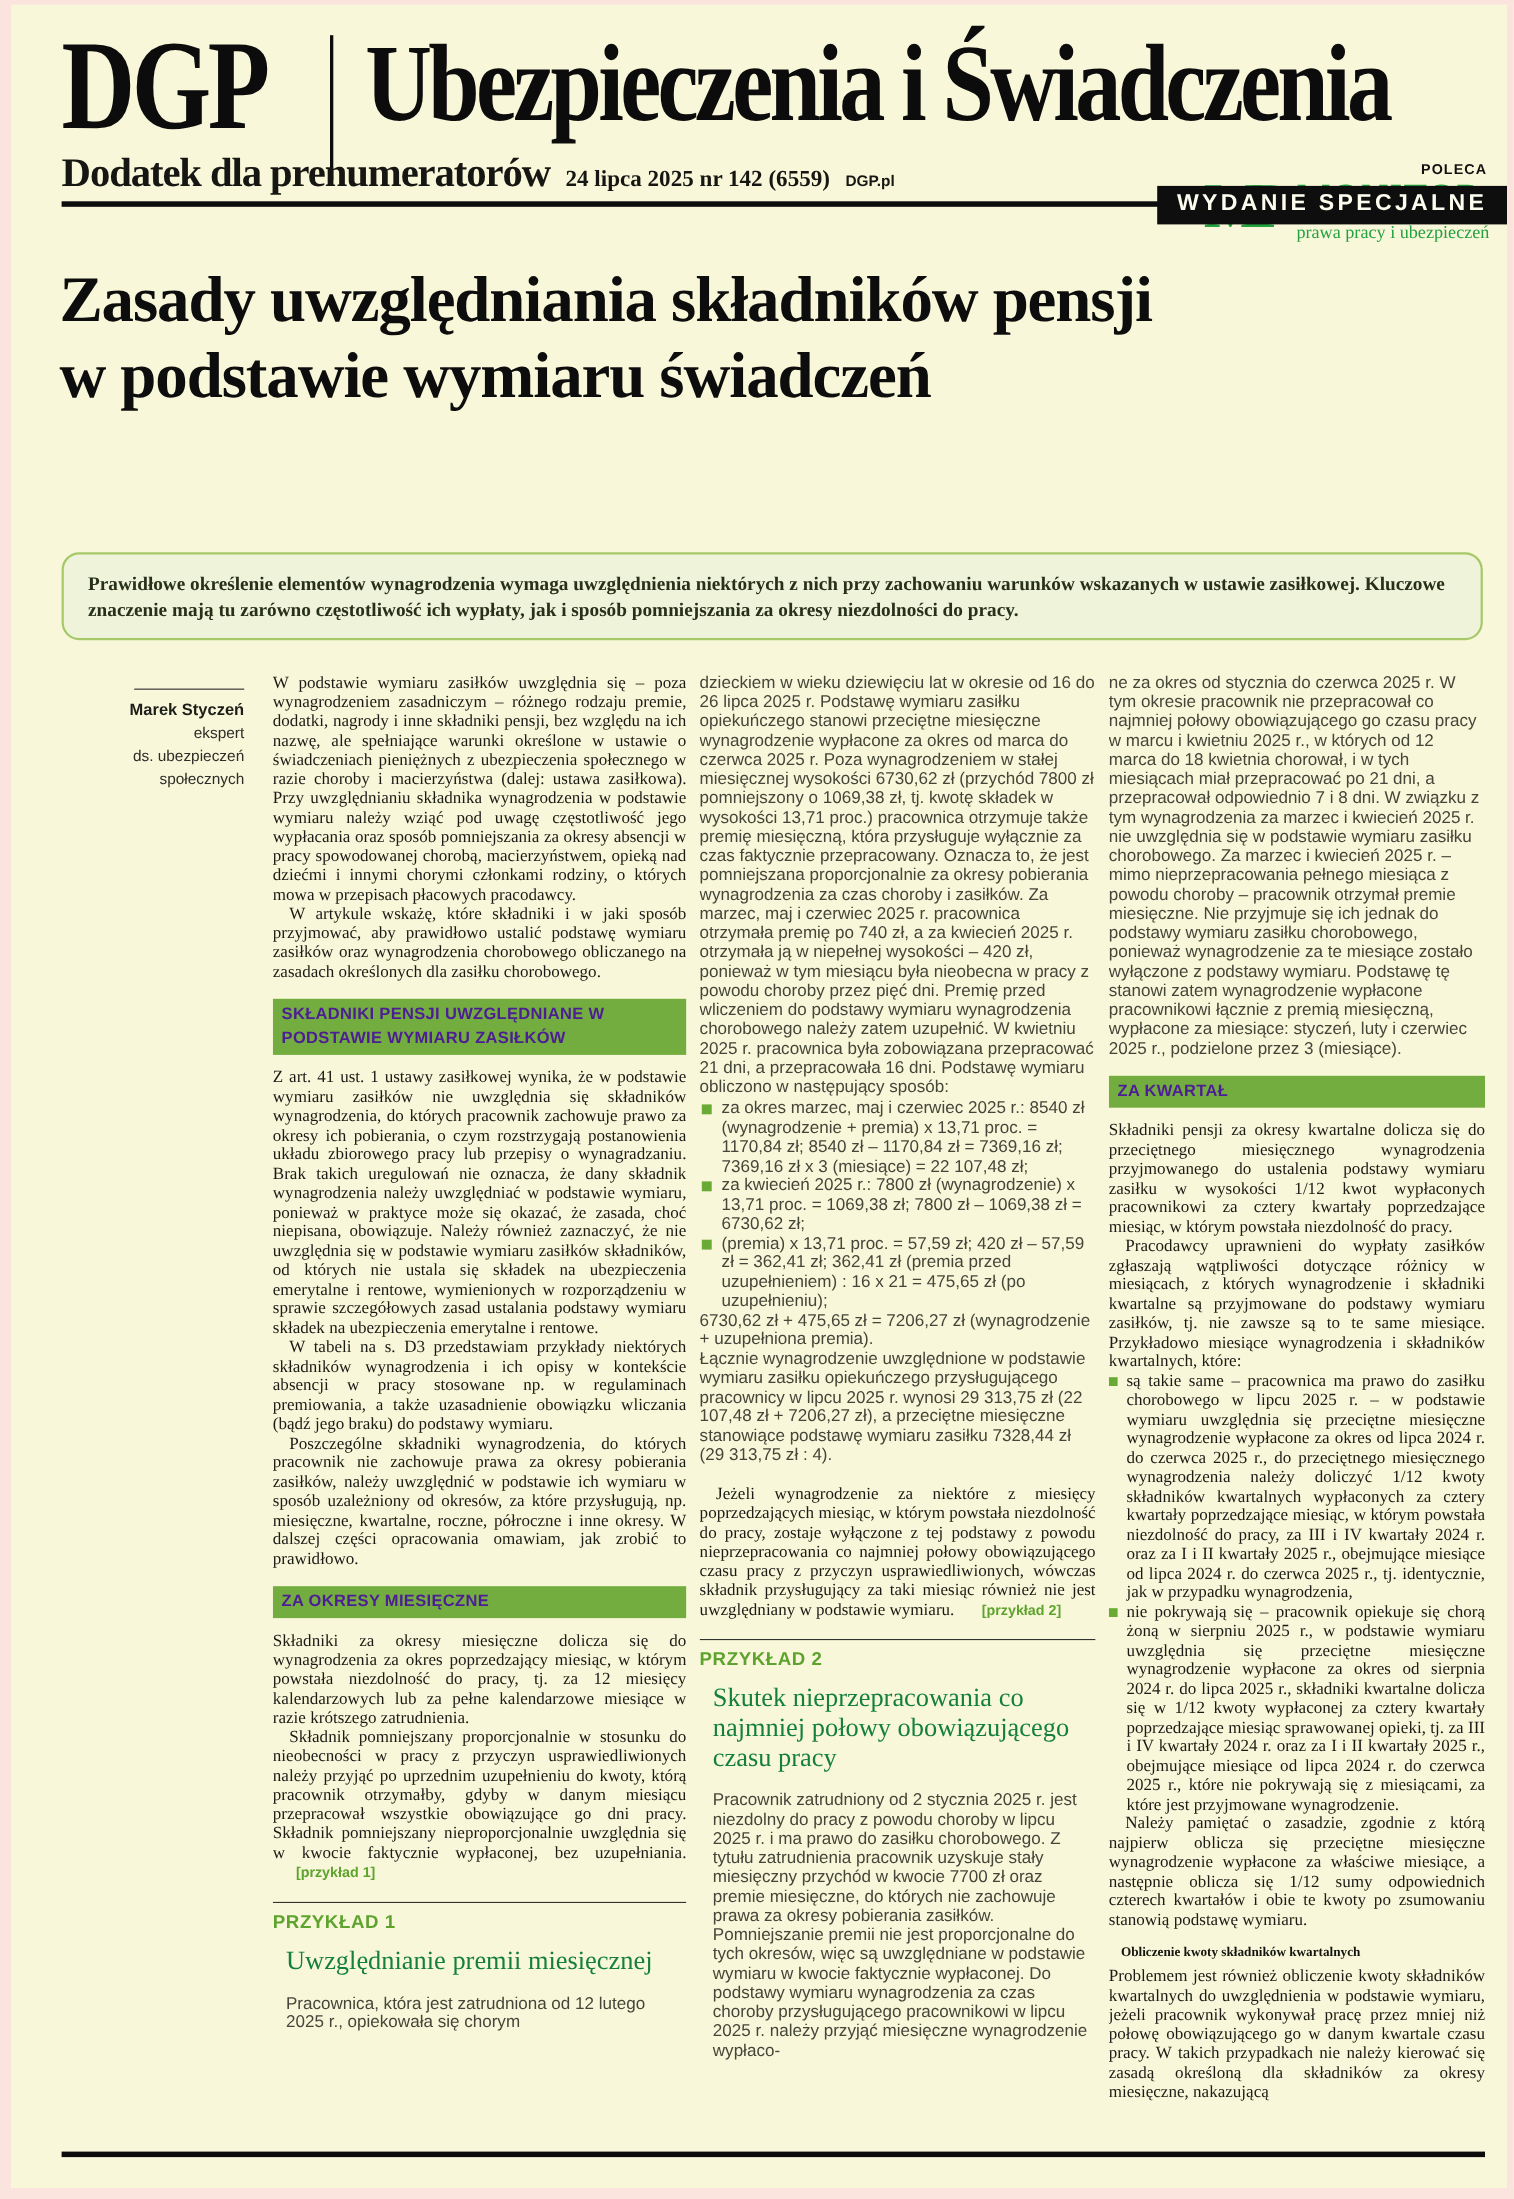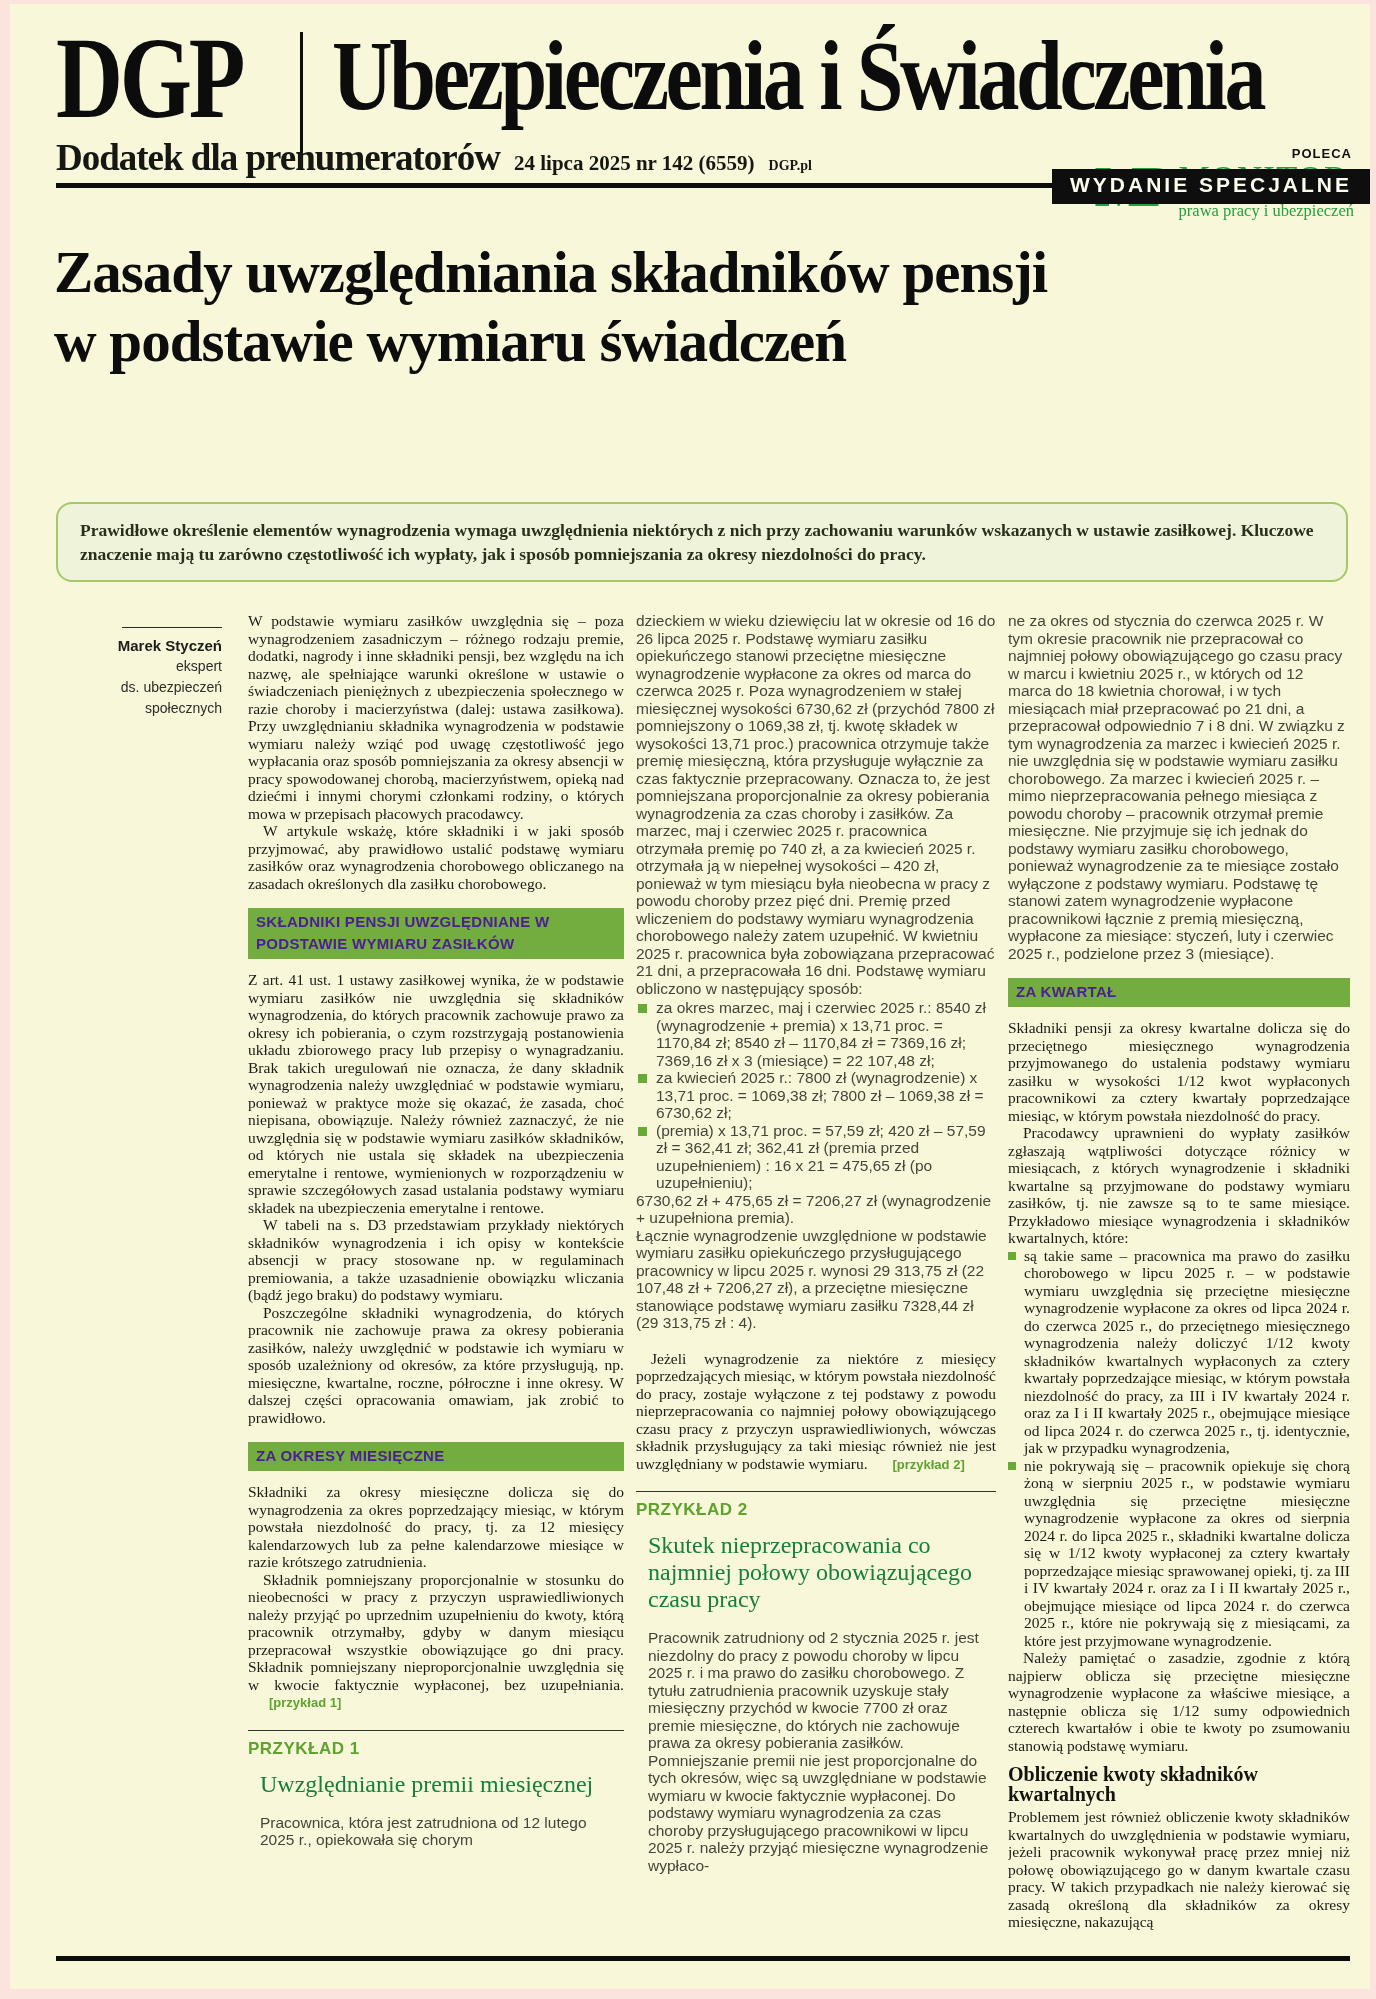--- a/index.html
+++ b/index.html
@@ -17,21 +17,21 @@
   }
   .masthead-divider{position:absolute;left:300px;top:32px;width:3px;height:132px;background:#0c0c0c;}
   .masthead-title{
     position:absolute;left:332px;top:26px;white-space:nowrap;
     font-family:"Liberation Serif",serif;font-weight:600;font-size:100px;line-height:1;
     transform:scaleX(.84);transform-origin:left top;letter-spacing:-4px;color:#0c0c0c;
   }
   .subrow{position:absolute;left:56px;top:136px;display:flex;align-items:baseline;gap:14px;white-space:nowrap;}
   .subrow .dodatek{font-weight:700;font-size:37px;letter-spacing:-1px;}
   .subrow .issue{font-weight:700;font-size:21px;}
-  .subrow .site{font-family:Liberation Serif, serif;font-weight:700;font-size:14px;}
+  .subrow .site{font-family:Liberation Sans, sans-serif;font-weight:700;font-size:14px;}
   .poleca{position:absolute;right:24px;top:146px;font-family:"Liberation Sans",sans-serif;
     font-weight:700;font-size:13px;letter-spacing:1px;color:#111;}
   .monitor{position:absolute;right:22px;top:162px;display:flex;align-items:flex-start;gap:6px;color:#23a13e;}
   .monitor .mp-mark{font-family:"Liberation Serif",serif;font-weight:700;font-size:58px;line-height:.85;letter-spacing:-12px;padding-right:12px;}
   .monitor .mon-right{display:flex;flex-direction:column;align-items:flex-start;}
   .monitor .mon-name{font-family:"Liberation Serif",serif;font-size:35px;line-height:1;letter-spacing:1px;}
   .monitor .mon-tagline{font-family:"Liberation Serif",serif;font-size:16.5px;margin-top:4px;}
   .top-rule{position:absolute;left:56px;top:183px;width:1105px;height:5px;background:#0c0c0c;}
   .special-badge{
     position:absolute;right:6px;top:169px;background:#0e0e0e;color:#fdfdef;
@@ -69,21 +69,21 @@
     letter-spacing:.5px;margin:8px 0 12px 0;}
   .ex-title{font-weight:400;font-size:24px;line-height:27px;color:#15803d;margin:0 0 16px 0;padding-left:12px;}
   .ex{font-family:"Liberation Sans",sans-serif;font-size:15.5px;line-height:17.5px;color:#45463a;text-align:left;margin:0;}
   .ex.lede{padding-left:12px;}
   ul.calc{list-style:none;margin:2px 0 0 0;padding:0;}
   ul.calc li{position:relative;padding-left:20px;margin:0;}
   ul.calc li::before{content:"";position:absolute;left:2px;top:5px;width:9px;height:9px;background:#69aa35;}
   ul.pts{list-style:none;margin:0;padding:0;}
   ul.pts li{position:relative;padding-left:16px;margin:0;font-size:15.5px;line-height:17.5px;text-align:justify;color:#1b1b16;}
   ul.pts li::before{content:"";position:absolute;left:0;top:5px;width:8px;height:8px;background:#69aa35;}
-  .sub-head{font-weight:700;font-size:20px;line-height:20px;margin:10px 0 4px 0;color:#14140f;}
+  .sub-head{font-weight:700;font-size:12px;line-height:20px;margin:10px 0 4px 11px;color:#14140f;}
   .sp{height:8px;}
   .bottom-rule{position:absolute;left:56px;right:26px;top:1956px;height:5px;background:#0c0c0c;}
 </style>
 </head>
 <body>
 
 <div class="page">
 
   <div class="dgp-logo">DGP</div>
   <div class="masthead-divider"></div>

